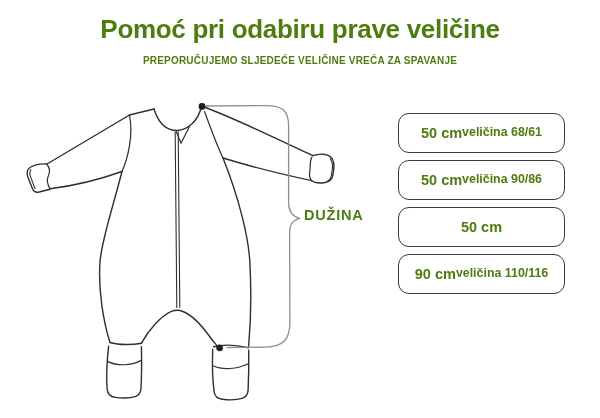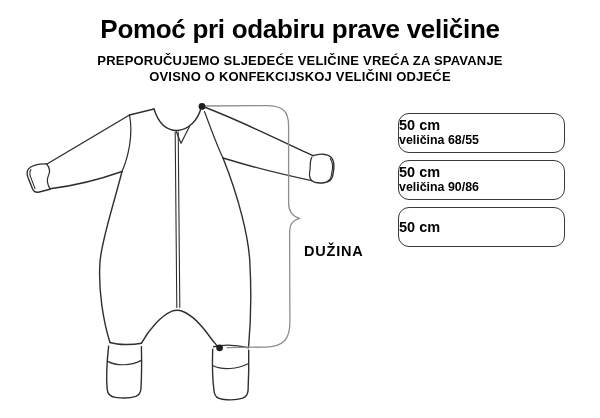--- a/index.html
+++ b/index.html
@@ -1,54 +1,53 @@
 <!DOCTYPE html>
 <html><head>
 <meta charset="utf-8">
 <style>
   html,body{margin:0;padding:0;background:#fff;}
   .stage{
     position:relative;width:600px;height:418px;background:#ffffff;overflow:hidden;
-    font-family:"Liberation Sans","DejaVu Sans",sans-serif;color:#000000;
+    font-family:"Liberation Sans","DejaVu Sans",sans-serif;color:#4d7c0f;
   }
   .page-title{
     position:absolute;top:14px;left:0;width:600px;text-align:center;
     font-size:26px;font-weight:700;letter-spacing:-0.3px;white-space:nowrap;
   }
   .page-subtitle{
     position:absolute;top:53px;left:0;width:600px;text-align:center;
-    font-size:13px;font-weight:700;line-height:15.5px;letter-spacing:0.2px;
+    font-size:10px;font-weight:700;line-height:15.5px;letter-spacing:0.2px;
   }
   .illustration{position:absolute;left:0;top:0;width:600px;height:418px;}
   .length-label{
     position:absolute;left:304px;top:207px;
-    font-size:14.5px;font-weight:700;letter-spacing:0.8px;white-space:nowrap;margin-top:36px;
+    font-size:14.5px;font-weight:700;letter-spacing:0.8px;white-space:nowrap;
   }
   .size-table{
     position:absolute;left:398px;top:113px;width:167px;
     display:flex;flex-direction:column;gap:7.5px;
   }
   .size-row{
     box-sizing:border-box;height:39.5px;background:#fff;
     border:1.5px solid #3a3a3a;border-radius:11px;
-    display:flex;flex-direction:column;justify-content:center;
+    display:flex;align-items:center;justify-content:center;
   }
   .size-row .row-length{font-size:14.5px;font-weight:700;line-height:16px;}
   .size-row .row-size{font-size:12.4px;font-weight:700;line-height:15px;}
 </style>
 </head>
 <body>
 
 <div class="stage">
 
   <div class="page-title">Pomoć pri odabiru prave veličine</div>
 
   <div class="page-subtitle">
     <div>PREPORUČUJEMO SLJEDEĆE VELIČINE VREĆA ZA SPAVANJE</div>
-    <div>OVISNO O KONFEKCIJSKOJ VELIČINI ODJEĆE</div>
   </div>
 
   <svg class="illustration" viewBox="0 0 600 418" xmlns="http://www.w3.org/2000/svg">
     <g stroke="#2f2f2f" stroke-width="1.4" fill="none" stroke-linecap="round" stroke-linejoin="round">
 
       <path d="M154,109 C159,125 167,130.5 177,130.5 C188,130 198,121 201.5,106.5"></path>
 
       <path d="M154,109 L129.5,115"></path>
 
       <path d="M129.5,115 C104,130 71,150 47,164"></path>
@@ -90,24 +89,28 @@
       <circle cx="202" cy="106.4" r="3.4"></circle>
       <circle cx="219.6" cy="347.8" r="3.4"></circle>
     </g>
   </svg>
 
   <div class="length-label">DUŽINA</div>
 
   <div class="size-table" id="size-table">
       <div class="size-row">
         <div class="row-length">50 cm</div>
-        <div class="row-size">veličina 68/55</div>
+        <div class="row-size">veličina 68/61</div>
       </div>
       <div class="size-row">
         <div class="row-length">50 cm</div>
         <div class="row-size">veličina 90/86</div>
       </div>
       <div class="size-row">
         <div class="row-length">50 cm</div>
       </div>
+      <div class="size-row">
+        <div class="row-length">90 cm</div>
+        <div class="row-size">veličina 110/116</div>
+      </div>
     </div>
 
 </div>
 
 </body></html>

